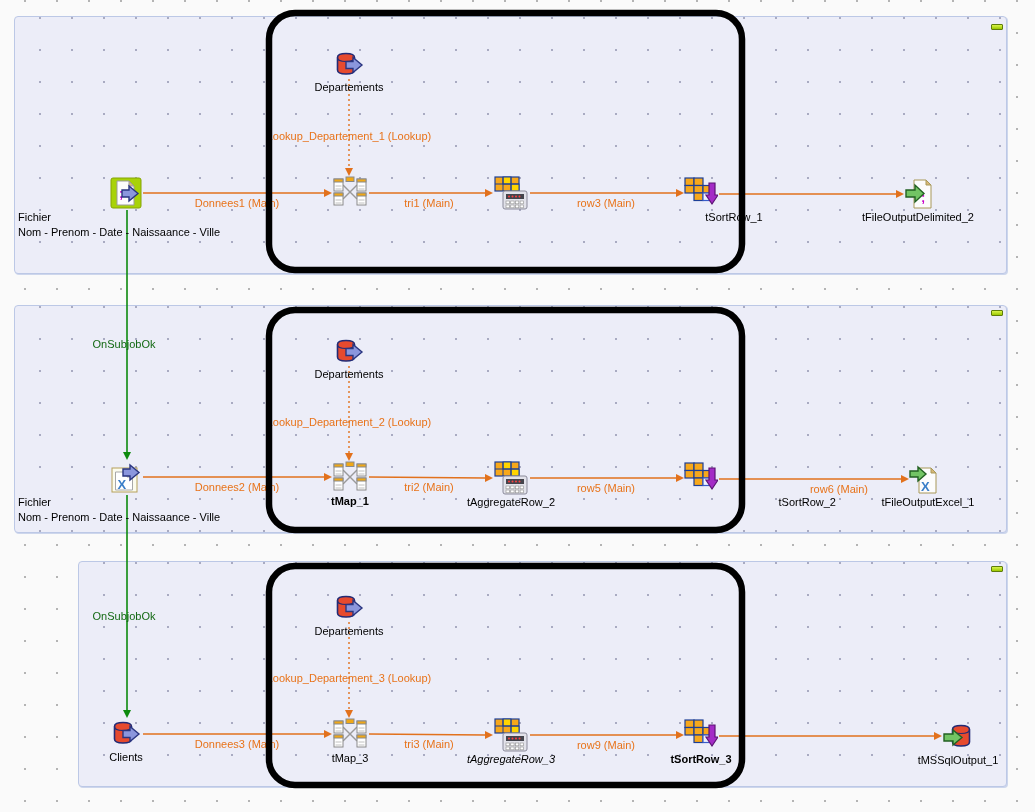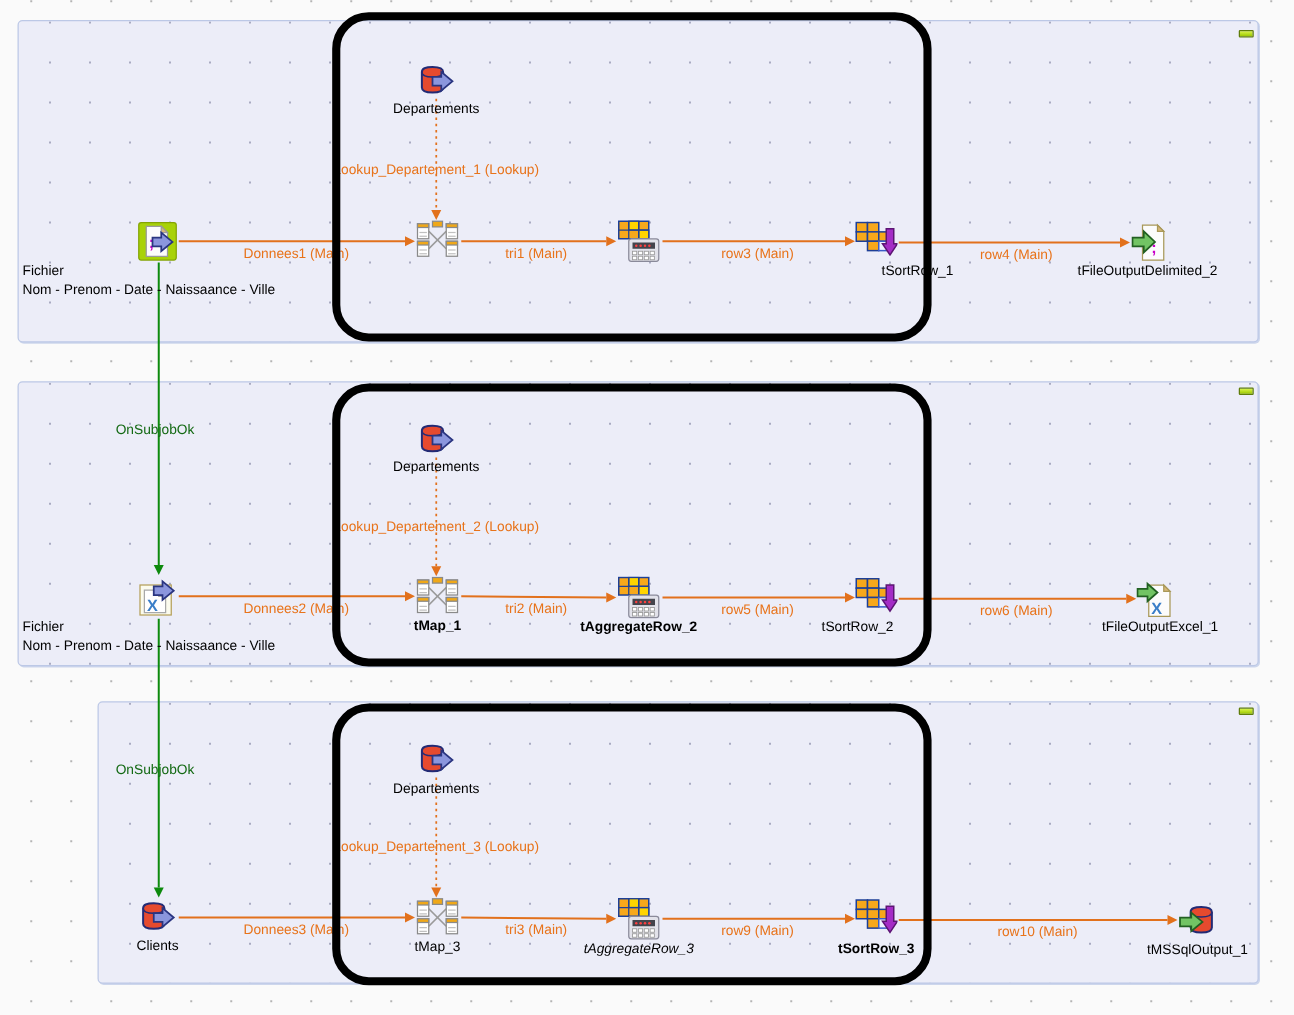--- a/index.html
+++ b/index.html
@@ -109,32 +109,30 @@
         <polygon points="349,718 345,710 353,710" fill="#e2711c"></polygon>
       </g>
       <g>
         <line x1="127" y1="495" x2="127" y2="710" stroke="#0d8a0d" stroke-width="1.6"></line>
         <polygon points="127,718 123,710 131,710" fill="#0d8a0d"></polygon>
       </g>
     </svg>
     <div class="clabel main" style="left: 87px; top: 197px; width: 300px;">Donnees1 (Main)</div>
     <div class="clabel main" style="left: 279px; top: 197px; width: 300px;">tri1 (Main)</div>
     <div class="clabel main" style="left: 456px; top: 197px; width: 300px;">row3 (Main)</div>
-    <div class="clabel main" style="left: 663px; top: 198px; width: 300px;">row4 (Main)</div>
     <div class="clabel lookup" style="left: 199px; top: 130px; width: 300px;">Lookup_Departement_1 (Lookup)</div>
     <div class="clabel main" style="left: 87px; top: 481px; width: 300px;">Donnees2 (Main)</div>
     <div class="clabel main" style="left: 279px; top: 481px; width: 300px;">tri2 (Main)</div>
     <div class="clabel main" style="left: 456px; top: 482px; width: 300px;">row5 (Main)</div>
-    <div class="clabel main" style="left: 663px; top: 483px; width: 300px; text-align: center;">row6 (Main)</div>
+    <div class="clabel main" style="left: 689px; top: 483px; width: 300px; text-align: center;">row6 (Main)</div>
     <div class="clabel lookup" style="left: 199px; top: 416px; width: 300px;">Lookup_Departement_2 (Lookup)</div>
     <div class="clabel trigger" style="left: -26px; top: 338px; width: 300px;">OnSubjobOk</div>
     <div class="clabel main" style="left: 87px; top: 738px; width: 300px;">Donnees3 (Main)</div>
     <div class="clabel main" style="left: 279px; top: 738px; width: 300px;">tri3 (Main)</div>
     <div class="clabel main" style="left: 456px; top: 739px; width: 300px;">row9 (Main)</div>
-    <div class="clabel main" style="left: 680px; top: 740px; width: 300px;">row10 (Main)</div>
     <div class="clabel lookup" style="left: 199px; top: 672px; width: 300px;">Lookup_Departement_3 (Lookup)</div>
     <div class="clabel trigger" style="left: -26px; top: 610px; width: 300px;">OnSubjobOk</div>
     <div class="node" style="left: 110px; top: 177px; width: 32px; height: 32px;"><span><svg width="32" height="32" viewBox="0 0 32 32">
           <rect x="1" y="1" width="30" height="30" rx="2" fill="#a8d208" stroke="#84a404"></rect>
           <path d="M7 4 L19 4 L24 9 L24 28 L7 28 Z" fill="#fcfcfc" stroke="#9a9a9a"></path>
           <path d="M19 4 L19 9 L24 9 Z" fill="#d8b878" stroke="#9a9a9a"></path>
           <text x="9" y="21" font-size="13" font-weight="bold" fill="#c800c8" font-family="'Liberation Sans',sans-serif">;</text>
           <polygon points="12,13 19,13 19,9 28,16.5 19,24 19,20 12,20" fill="#8b96dd" stroke="#2a3580" stroke-width="1.4"></polygon>
         </svg></span></div>
     <div class="nlabel" style="left: 18px; top: 211px;">Fichier</div>
@@ -262,32 +260,32 @@
           <circle cx="26.5" cy="20.5" r="1" fill="#ff4040"></circle>
           <rect x="13" y="25" width="3.4" height="2.8" fill="#ffffff" stroke="#9a9a9a" stroke-width="0.7"></rect>
           <rect x="13" y="29" width="3.4" height="2.8" fill="#ffffff" stroke="#9a9a9a" stroke-width="0.7"></rect>
           <rect x="17.7" y="25" width="3.4" height="2.8" fill="#ffffff" stroke="#9a9a9a" stroke-width="0.7"></rect>
           <rect x="17.7" y="29" width="3.4" height="2.8" fill="#ffffff" stroke="#9a9a9a" stroke-width="0.7"></rect>
           <rect x="22.4" y="25" width="3.4" height="2.8" fill="#ffffff" stroke="#9a9a9a" stroke-width="0.7"></rect>
           <rect x="22.4" y="29" width="3.4" height="2.8" fill="#ffffff" stroke="#9a9a9a" stroke-width="0.7"></rect>
           <rect x="27.1" y="25" width="3.4" height="2.8" fill="#ffffff" stroke="#9a9a9a" stroke-width="0.7"></rect>
           <rect x="27.1" y="29" width="3.4" height="2.8" fill="#ffffff" stroke="#9a9a9a" stroke-width="0.7"></rect>
         </svg></span></div>
-    <div class="nlabel center" style="left: 361px; top: 496px; width: 300px; font-weight: bold;">tAggregateRow_2</div>
+    <div class="nlabel center" style="left: 361px; top: 496px; width: 300px;">tAggregateRow_2</div>
     <div class="node" style="left: 684px; top: 462px; width: 34px; height: 32px;"><span><svg width="34" height="32" viewBox="0 0 34 32">
           <rect x="1" y="1" width="9" height="7.5" fill="#f7a81b" stroke="#1d3f96" stroke-width="1.2"></rect>
           <rect x="10" y="1" width="9" height="7.5" fill="#f7a81b" stroke="#1d3f96" stroke-width="1.2"></rect>
           <rect x="1" y="8.5" width="9" height="7.5" fill="#f7a81b" stroke="#1d3f96" stroke-width="1.2"></rect>
           <rect x="10" y="8.5" width="9" height="7.5" fill="#f7a81b" stroke="#1d3f96" stroke-width="1.2"></rect>
           <rect x="19" y="8.5" width="9" height="7.5" fill="#f7a81b" stroke="#1d3f96" stroke-width="1.2"></rect>
           <rect x="10" y="16" width="9" height="7.5" fill="#f7a81b" stroke="#1d3f96" stroke-width="1.2"></rect>
           <rect x="19" y="16" width="8.5" height="7.5" fill="#eef2ff" stroke="#3a5cc8" stroke-width="1.2"></rect>
           <polygon points="25,6 31,6 31,18 34,18 28,27 22,18 25,18" fill="#a42cc6" stroke="#5c1574" stroke-width="1.2"></polygon>
         </svg></span></div>
-    <div class="nlabel center" style="left: 536px; top: 496px; width: 300px;">tSortRow_2</div>
+    <div class="nlabel center" style="left: 536px; top: 496px; width: 300px; text-align: right;">tSortRow_2</div>
     <div class="node" style="left: 909px; top: 463px; width: 32px; height: 32px;"><span><svg width="32" height="32" viewBox="0 0 32 32">
           <path d="M10 5 L22 5 L27 10 L27 30 L10 30 Z" fill="#fcfcfc" stroke="#a89858"></path>
           <path d="M22 5 L22 10 L27 10 Z" fill="#d8b878" stroke="#a89858"></path>
           <text x="12" y="28" font-size="13" font-weight="bold" fill="#3a7ec8" font-family="'Liberation Sans',sans-serif">X</text>
           <polygon points="1,8 9,8 9,4 17,11 9,18 9,14 1,14" fill="#72c464" stroke="#226022" stroke-width="1.4"></polygon>
         </svg></span></div>
     <div class="nlabel center" style="left: 778px; top: 496px; width: 300px;">tFileOutputExcel_1</div>
     <div class="node" style="left: 111px; top: 721px; width: 30px; height: 26px;"><span><svg width="30" height="26" viewBox="0 0 30 26">
           <path transform="translate(0,0)" d="M3.5 5.5 Q3.5 1.5 12 1.5 Q20.5 1.5 20.5 5.5 L20.5 18 Q20.5 22 12 22 Q3.5 22 3.5 18 Z" fill="#e64a2e" stroke="#232b75" stroke-width="1.6"></path>
           <path transform="translate(0,0)" d="M3.5 5.5 Q3.5 9.5 12 9.5 Q20.5 9.5 20.5 5.5" fill="none" stroke="#232b75" stroke-width="1.2"></path>

